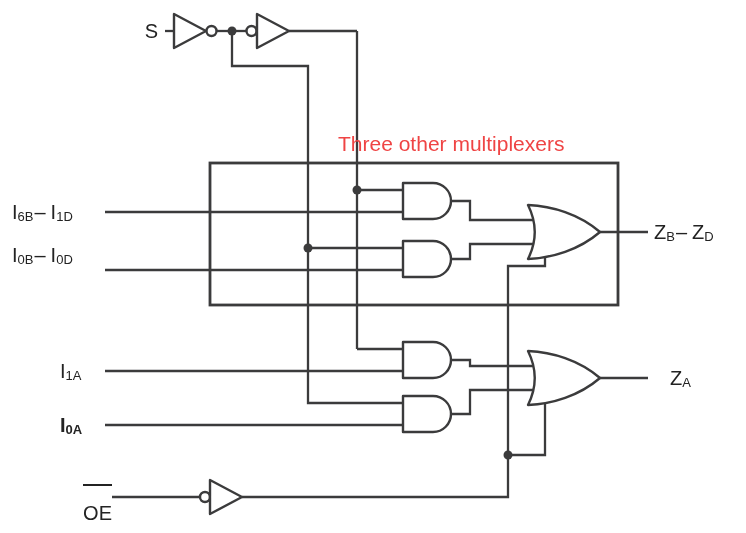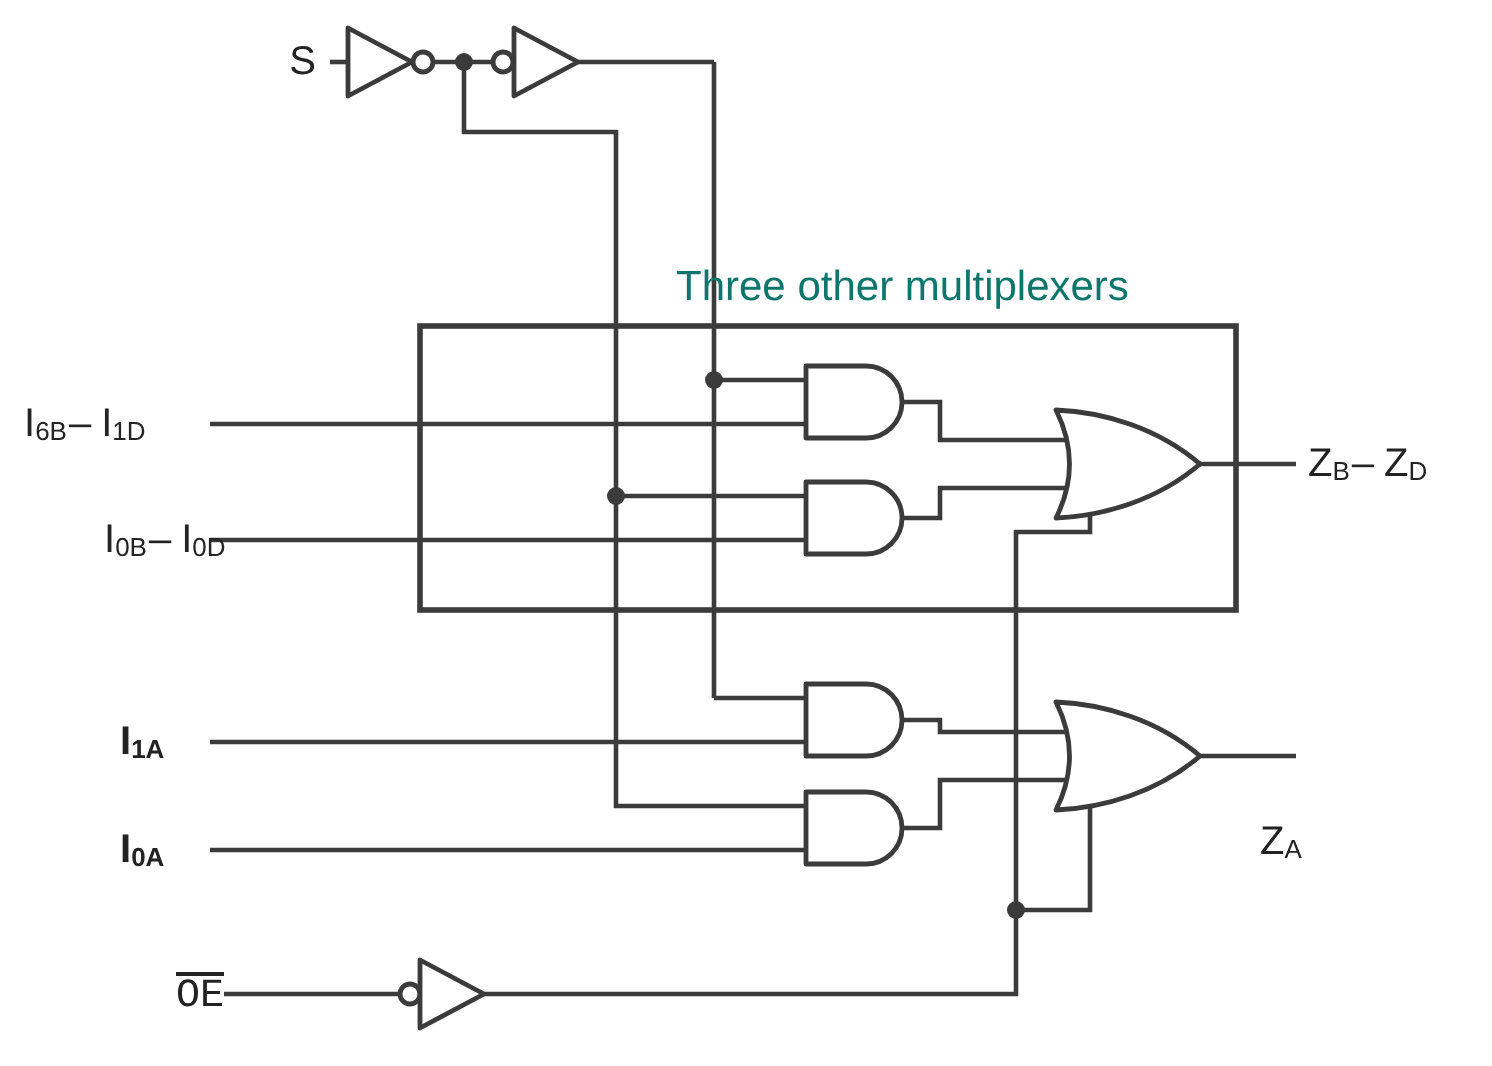--- a/index.html
+++ b/index.html
@@ -54,31 +54,30 @@
     line-height: 1;
     vertical-align: baseline;
     position: relative;
     bottom: -2px;
   }
   .label .dash {
     margin: 0 5px 0 1px;
   }
   .boxtitle {
     position: absolute;
-    color: #0f766e;
+    color: #ef4444;
     font-size: 21px;
     line-height: 26px;
     white-space: nowrap;
   }
   .overline {
     display: inline-block;
     border-top: 2px solid #232323;
-    padding-top: 0;
+    padding-top: 17px;
     line-height: 21px;
-    font-family: Liberation Mono, monospace;
   }
 </style>
 </head>
 <body>
 
 <div id="stage">
 
   <svg id="circuit" width="746" height="533" viewBox="0 0 746 533">
 
     <path class="wire" d="M165,31 H174"></path>
@@ -132,37 +131,37 @@
   <div class="boxtitle" style="left:338px; top:131px;">Three other multiplexers</div>
 
   <div class="label" style="left:100px; top:18px; width:58px; text-align:right;">
     <span>S</span>
   </div>
 
   <div class="label" style="left:12px; top:199px;">
     <span>I</span><sub>6B</sub><span class="dash">–</span><span>I</span><sub>1D</sub>
   </div>
 
-  <div class="label" style="left:12px; top:257px;margin-left:40px;">
+  <div class="label" style="left:12px; top:242px;">
     <span>I</span><sub>0B</sub><span class="dash">–</span><span>I</span><sub>0D</sub>
   </div>
 
-  <div class="label" style="left:60px; top:358px;font-weight:bold;">
+  <div class="label" style="left:60px; top:358px;">
     <span>I</span><sub>1A</sub>
   </div>
 
   <div class="label" style="left:60px; top:412px;font-weight:bold;">
     <span>I</span><sub>0A</sub>
   </div>
 
   <div class="label" style="left:654px; top:219px;text-align:right;">
     <span>Z</span><sub>B</sub><span class="dash">–</span><span>Z</span><sub>D</sub>
   </div>
 
-  <div class="label" style="left:630px; top:365px;margin-top:43px;">
+  <div class="label" style="left:670px; top:365px;">
     <span>Z</span><sub>A</sub>
   </div>
 
   <div class="label" style="left:58px; top:484px; width:54px; text-align:right;">
     <span class="overline">OE</span>
   </div>
 
 </div>
 
 </body></html>

